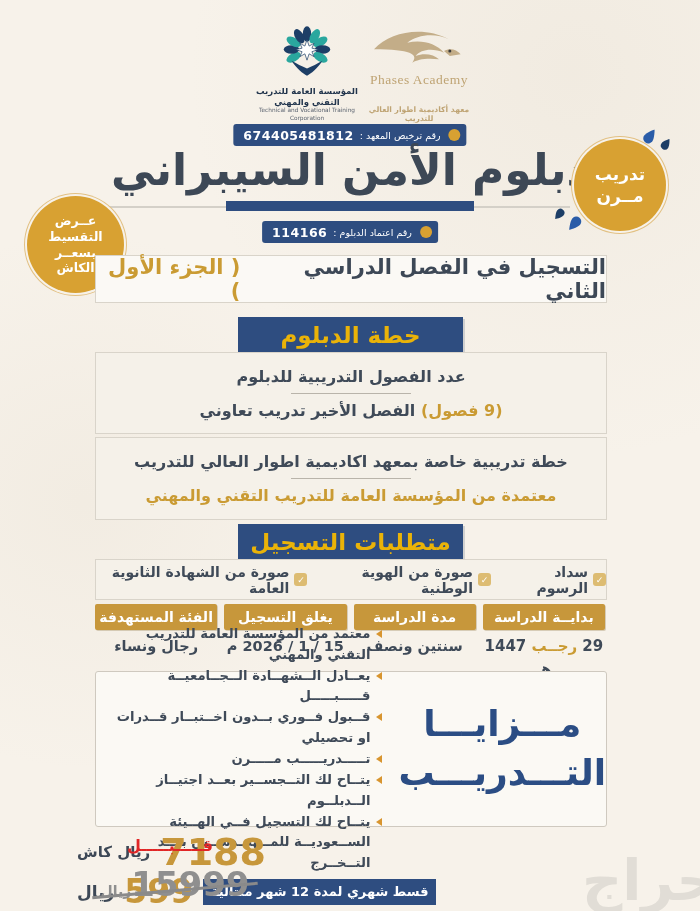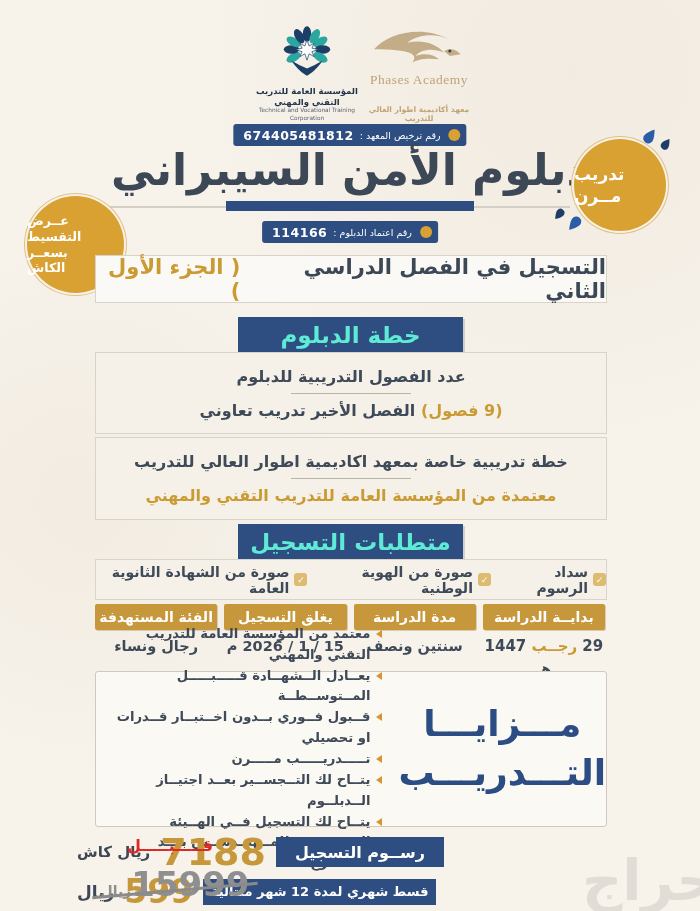--- a/index.html
+++ b/index.html
@@ -24,34 +24,34 @@
   .pill .lbl{color:#fff;font-size:9.5px;}
   .pill .num{color:#fff;font-size:12.5px;font-weight:bold;letter-spacing:.5px;}
   .pill1{top:124px;}
   .pill2{top:221px;}
   
   .title{top:144px;left:0;width:700px;text-align:center;font-size:44px;font-weight:bold;color:#3d4856;}
   .line-thin{top:206px;left:95px;width:475px;height:2px;background:#d4d0c8;}
   .line-thick{top:201px;left:226px;width:248px;height:10px;background:#2e4d80;}
   
   .gold-circle{border-radius:50%;background:#d8a132;color:#fff;display:flex;flex-direction:column;
-    justify-content:center;align-items:flex-end;text-align:center;font-weight:bold;
+    justify-content:center;align-items:center;text-align:center;font-weight:bold;
     box-shadow:0 0 0 2px #f7f2ea,0 0 0 3px #e2c083;}
   .badge-flex{left:574px;top:139px;width:92px;height:92px;font-size:17px;line-height:1.3;}
   .badge-inst{left:27px;top:196px;width:97px;height:97px;font-size:12.5px;line-height:1.25;}
   .droplets{width:34px;height:34px;}
   .dr-tr{left:642px;top:126px;}
   .dr-bl{left:549px;top:199px;transform:rotate(185deg);}
   
   .reg-banner{left:95px;top:255px;width:510px;height:46px;background:#fbf9f5;border:1px solid #d9d4ca;
     display:flex;justify-content:center;align-items:center;gap:7px;
     font-size:21px;font-weight:bold;color:#3d4856;}
   .reg-banner .gold{color:#ca9b33;}
   
-  .sec-head{left:238px;width:225px;height:35px;background:#2e4d80;color:#5eead4;
+  .sec-head{left:238px;width:225px;height:35px;background:#2e4d80;color:#eab308;
     display:flex;justify-content:center;align-items:center;font-size:23px;font-weight:bold;
     box-shadow:2px 2px 0 rgba(40,60,95,.18);}
   .sec-plan{top:317px;}
   .sec-req{top:524px;}
   .card{left:95px;width:510px;background:#f5f1e9;border:1px solid #d9d4ca;
     display:flex;flex-direction:column;justify-content:center;align-items:center;
     font-size:16px;color:#3f4a58;font-weight:bold;}
   .card .divider{width:120px;height:1px;background:#b9b4aa;margin:7px 0;}
   .card .gold{color:#ca9b33;}
   .card1{top:352px;height:80px;}
@@ -252,21 +252,21 @@
       <div>مـــزايـــا</div>
       <div>التـــدريـــب</div>
     </div>
     <ul class="ben-list">
       <li>
           <span class="tri"></span>
           <span>معتمد من المؤسسة العامة للتدريب التقني والمهني</span>
         </li>
       <li>
           <span class="tri"></span>
-          <span>يعــادل الــشهــادة قـــــبـــــل المــتوســطــة</span>
+          <span>يعــادل الــشهــادة الــجــامعيــة قـــــبـــــل</span>
         </li>
       <li>
           <span class="tri"></span>
           <span>قــبول فــوري بــدون اخــتبــار قــدرات او تحصيلي</span>
         </li>
       <li>
           <span class="tri"></span>
           <span>تـــــدريـــــب مـــــرن</span>
         </li>
       <li>
@@ -274,21 +274,20 @@
           <span>يتــاح لك التــجســير بعــد اجتيــاز الــدبلــوم</span>
         </li>
       <li>
           <span class="tri"></span>
           <span>يتــاح لك التسجيل فــي الهــيئة الســعوديــة للمــهنــدســين بعــد التــخــرج</span>
         </li>
     </ul>
   </div>
 
   <div class="abs price-row row1">
-    <div class="price-banner pb1">رســوم التسجيل</div>
     <div class="amount a1">7188</div>
     <div class="unit u1">ريال كاش</div>
   </div>
   <div class="abs price-row row2">
     <div class="price-banner pb2">قسط شهري لمدة 12 شهر متتالية</div>
     <div class="amount a2">599</div>
     <div class="unit u2">ريال</div>
   </div>
   <div class="abs before-label">قـــــبـــــل</div>
   <div class="abs before-price">

